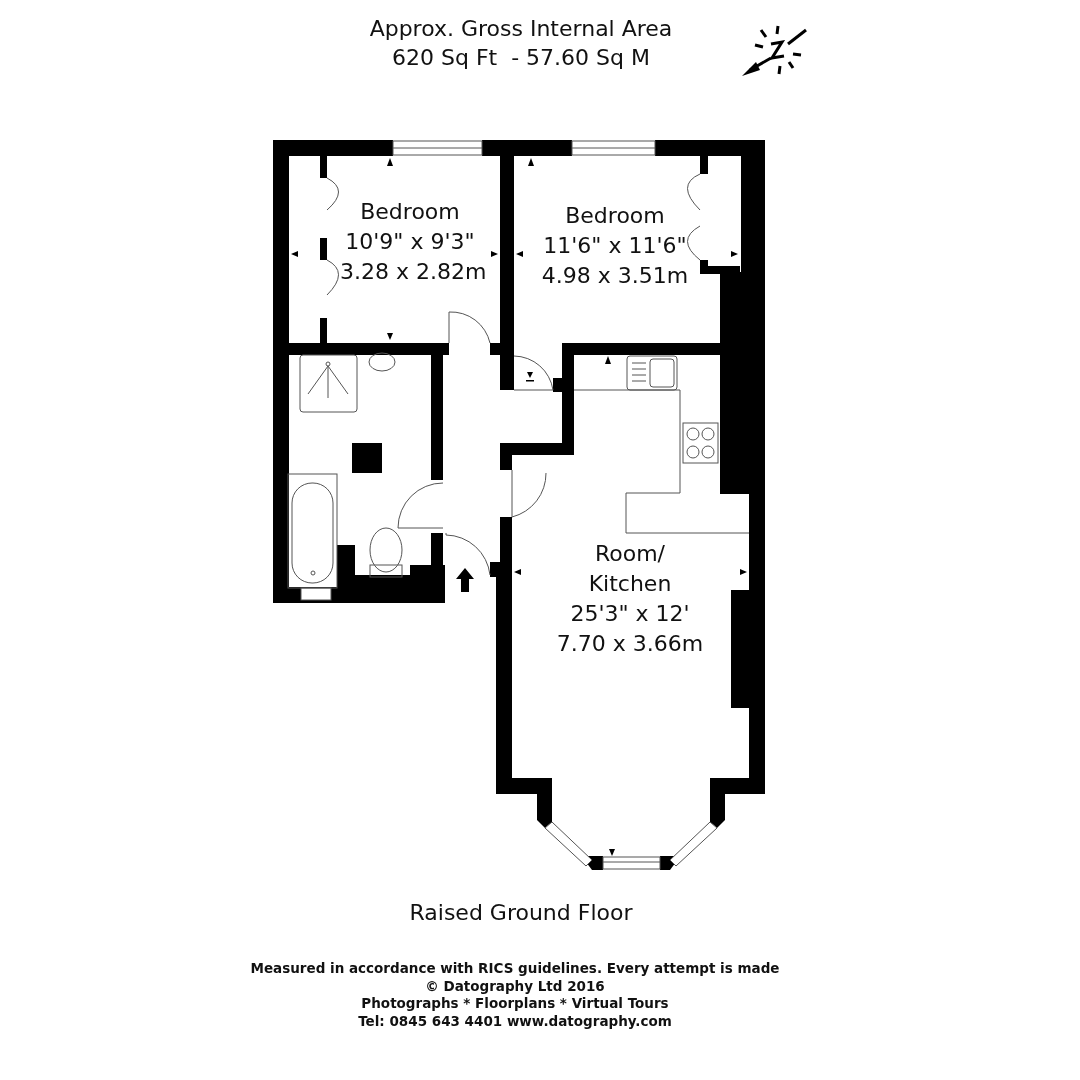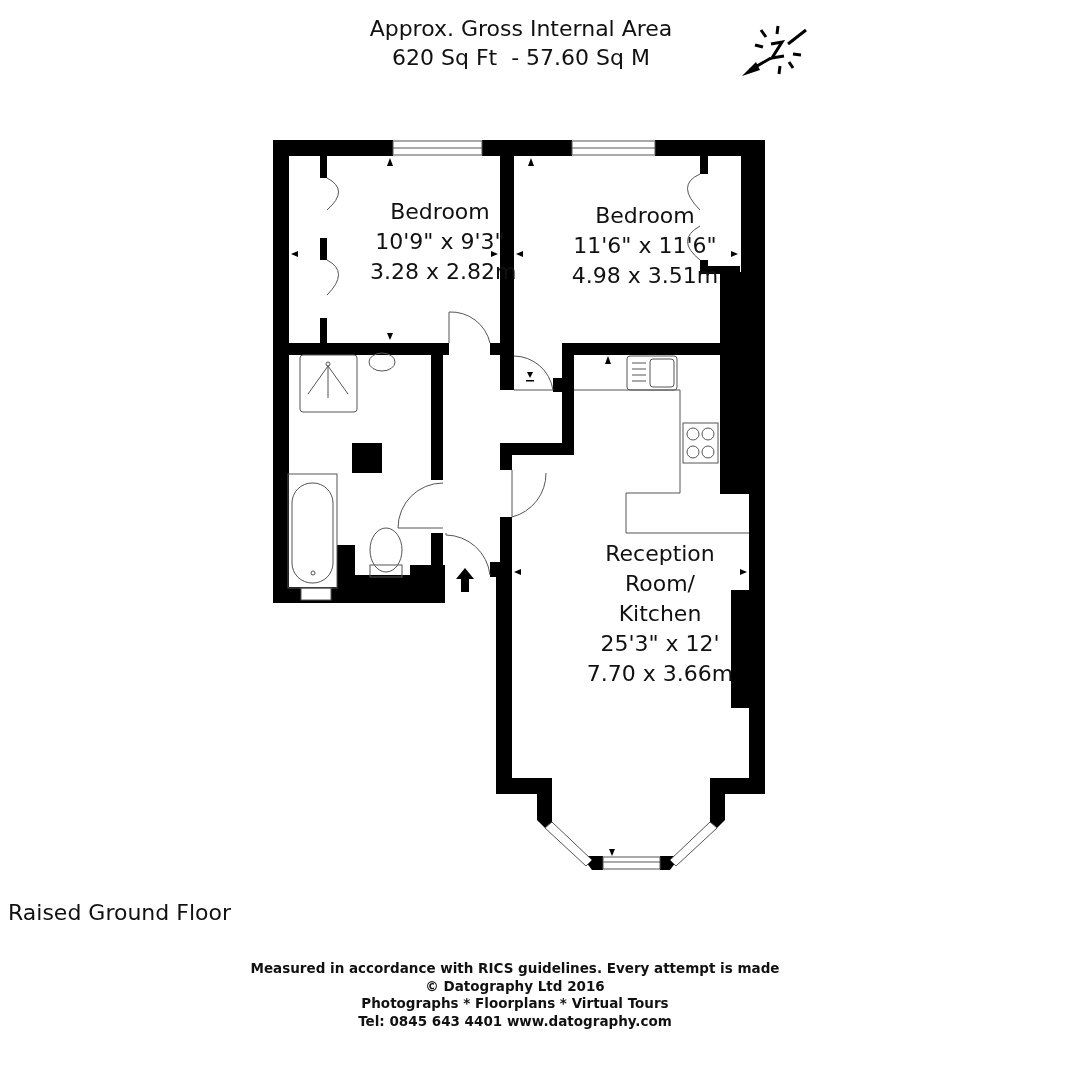--- a/index.html
+++ b/index.html
@@ -3,22 +3,22 @@
 <meta charset="utf-8">
 <style>
   html, body { margin:0; padding:0; background:#ffffff; }
   body { width:1080px; height:1080px; position:relative; overflow:hidden;
          font-family:"DejaVu Sans", sans-serif; color:#111; }
   .header { position:absolute; top:14px; left:0; width:1042px; text-align:center;
             font-size:22px; line-height:29px; }
   .header div { white-space:pre; }
   .compass { position:absolute; left:738px; top:18px; width:80px; height:64px; }
   svg.plan { position:absolute; left:0; top:0; }
-  .room-label { position:absolute; text-align:center; font-size:22px; line-height:30px; white-space:nowrap;margin-left:30px; }
-  .floor-title { position:absolute; top:900px; left:8px; width:1042px; text-align:left; font-size:22px; }
+  .room-label { position:absolute; text-align:center; font-size:22px; line-height:30px; white-space:nowrap; }
+  .floor-title { position:absolute; top:900px; left:0; width:1042px; text-align:center; font-size:22px; }
   .disclaimer { position:absolute; top:960px; left:0; width:1030px; text-align:center;
                 font-size:13.5px; line-height:17.5px; }
   .disclaimer div { white-space:pre;font-weight:bold; }
 </style>
 </head>
 <body>
 
 <div class="header">
   <div>Approx. Gross Internal Area</div>
   <div>620 Sq Ft  - 57.60 Sq M</div>
@@ -186,21 +186,20 @@
   <div>3.28 x 2.82m</div>
 </div>
 
 <div class="room-label" style="left:530px; top:201px; width:170px;">
   <div>Bedroom</div>
   <div>11'6" x 11'6"</div>
   <div>4.98 x 3.51m</div>
 </div>
 
 <div class="room-label" style="left:540px; top:539px; width:180px;">
-  <div>Reception</div>
   <div>Room/</div>
   <div>Kitchen</div>
   <div>25'3" x 12'</div>
   <div>7.70 x 3.66m</div>
 </div>
 
 <div class="floor-title">Raised Ground Floor</div>
 
 <div class="disclaimer">
   <div>Measured in accordance with RICS guidelines. Every attempt is made</div>

